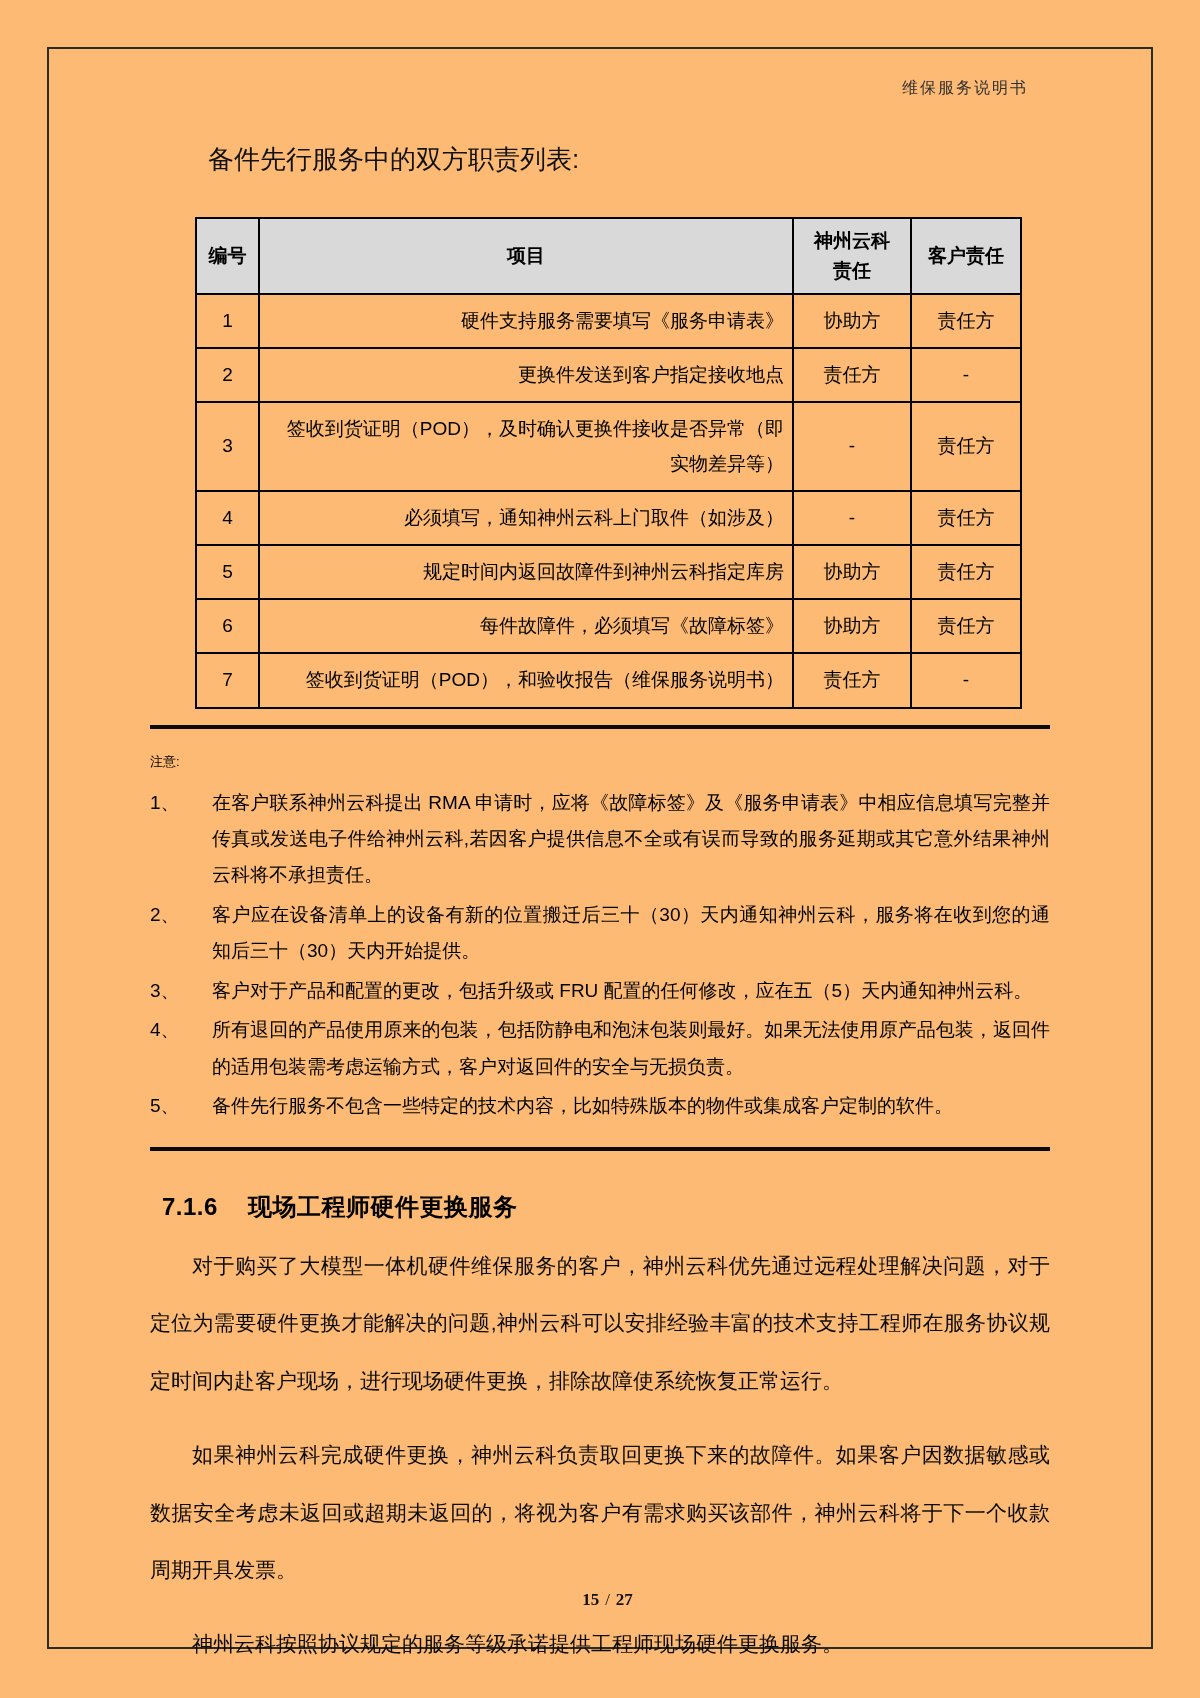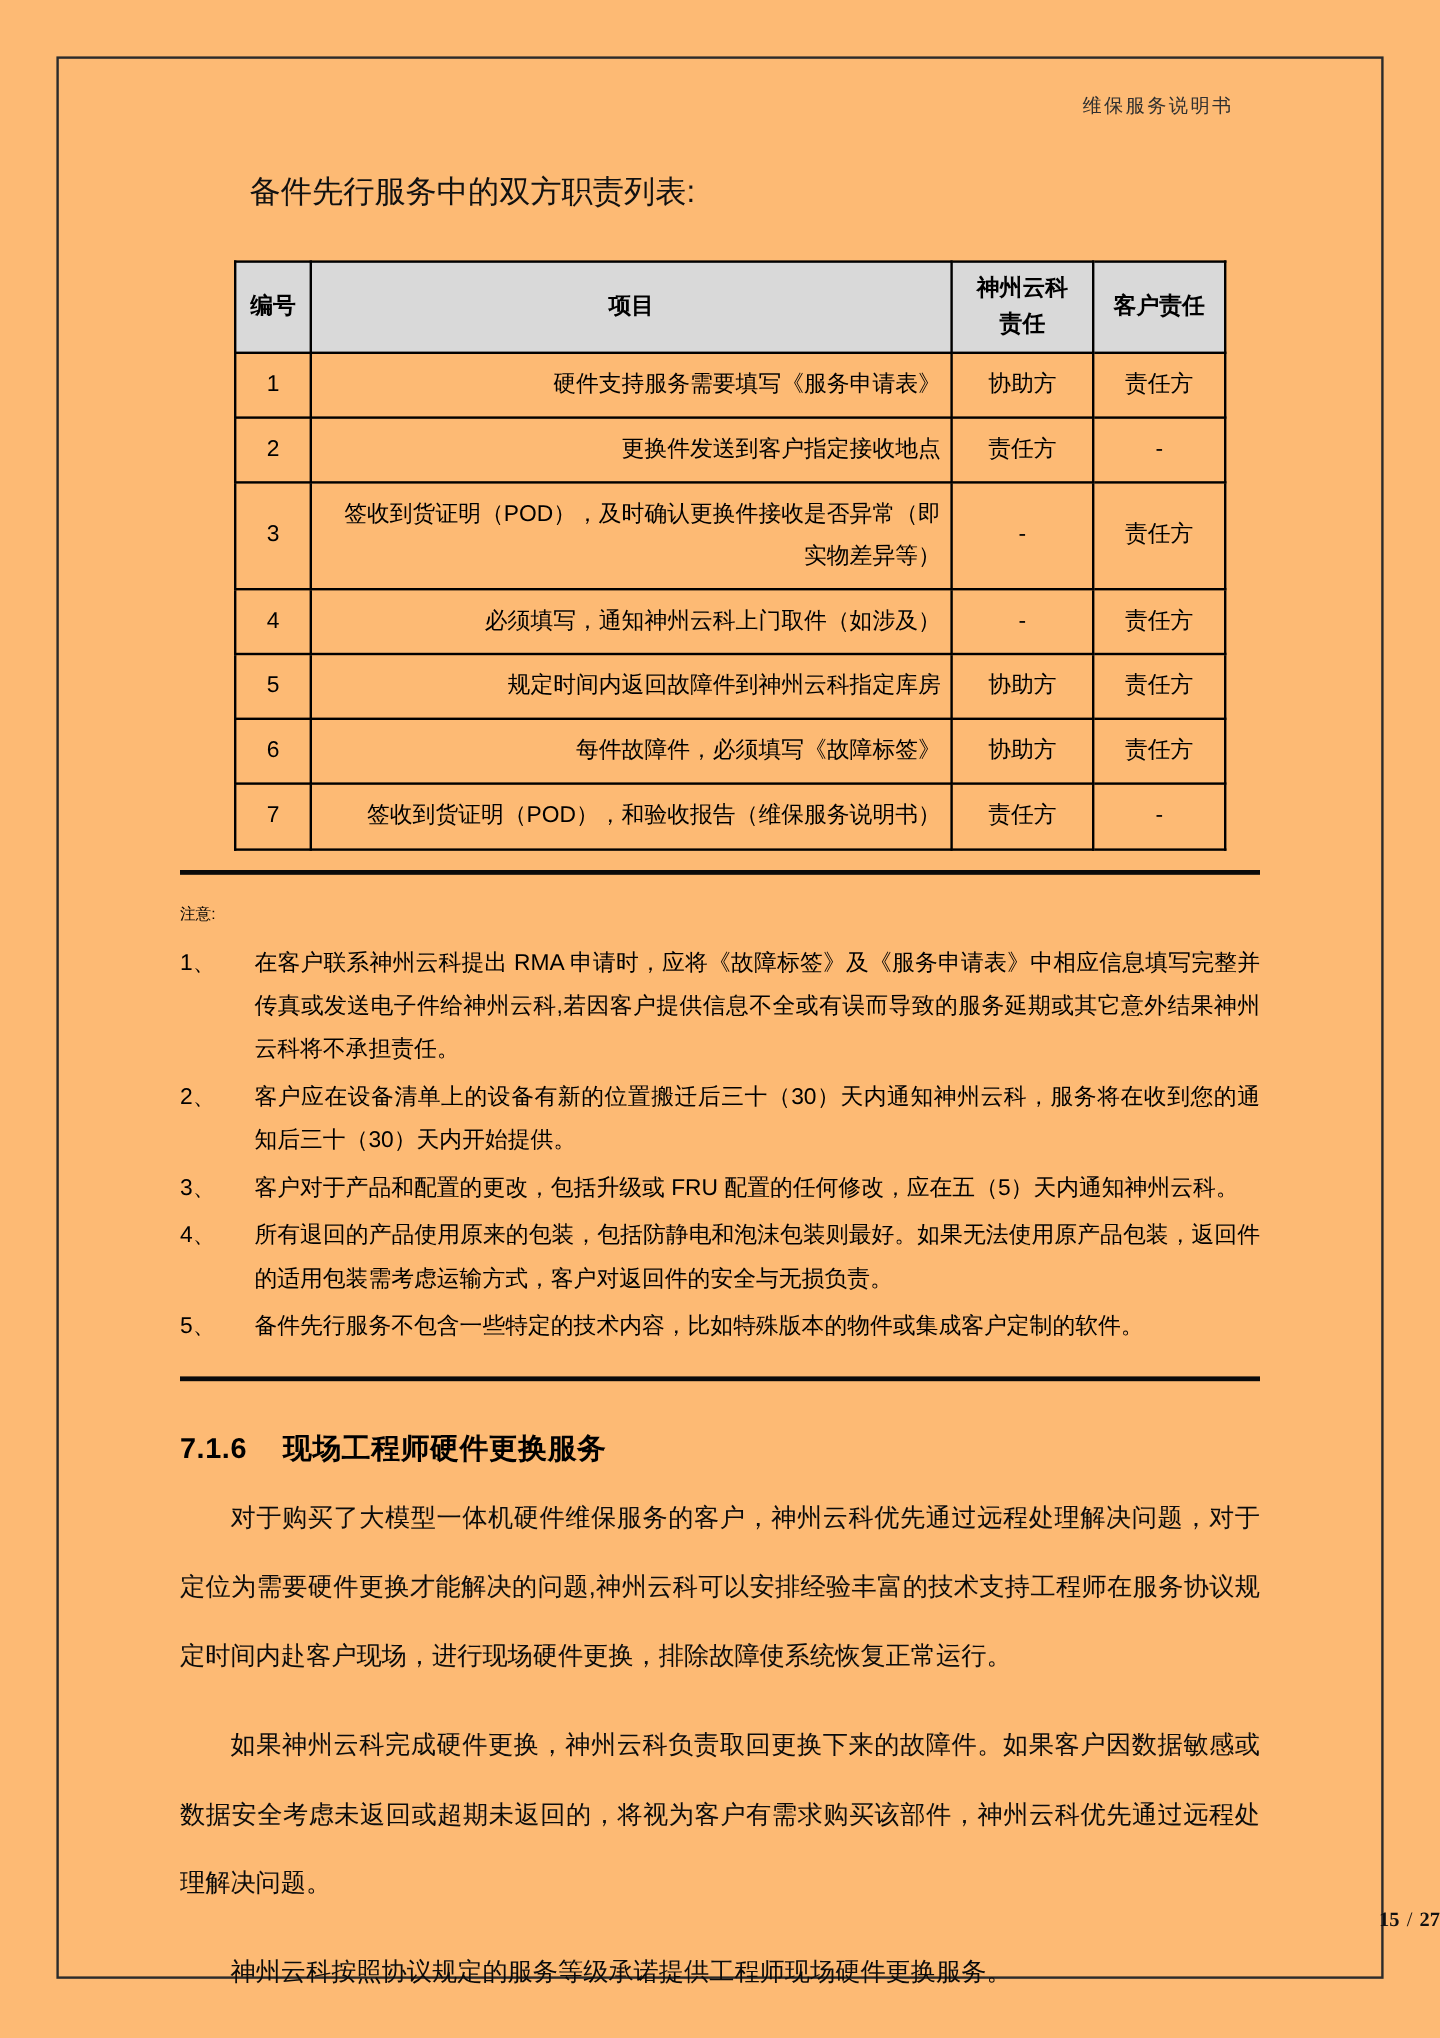--- a/index.html
+++ b/index.html
@@ -74,36 +74,36 @@
     margin-bottom:3px;
   }
   .note-num{ width:62px; flex:0 0 62px; }
   .note-text{ flex:1; text-align:justify; }
   .rule2{ height:4px;background:#0a0a0a; margin-top:22px; }
   .section-heading{
     margin-top:40px;
     font-size:24px;font-weight:bold;
     letter-spacing:0.5px;
   }
-  .section-heading .sec-num{ margin-right:30px; }
+  .section-heading .sec-num{ margin-right:30px;margin-left:12px; }
   .body-para{
     font-size:21px;
     line-height:2.75;
     text-align:justify;
     text-indent:2em;
     margin:0;
     color:#0b0b0b;
   }
   .para-group{ margin-top:14px; }
   .body-para + .body-para{ margin-top:16px; }
   .footer{
     position:absolute;
     left:0;right:0;
     bottom:88px;
-    text-align:right;
+    text-align:center;
     font-family:"Liberation Serif","DejaVu Serif",serif;
     font-size:17px;
     color:#111;
     padding-left:15px;
   }
   .footer .pg{ font-weight:bold; }
   .footer .sep{ font-weight:normal; padding:0 6px; }
 </style>
 </head>
 <body>
@@ -209,21 +209,21 @@
     </div>
 
     <div class="rule2"></div>
 
     <div class="section-heading">
       <span class="sec-num">7.1.6</span><span>现场工程师硬件更换服务</span>
     </div>
 
     <div class="para-group">
       <p class="body-para">对于购买了大模型一体机硬件维保服务的客户，神州云科优先通过远程处理解决问题，对于定位为需要硬件更换才能解决的问题,神州云科可以安排经验丰富的技术支持工程师在服务协议规定时间内赴客户现场，进行现场硬件更换，排除故障使系统恢复正常运行。</p>
-      <p class="body-para">如果神州云科完成硬件更换，神州云科负责取回更换下来的故障件。如果客户因数据敏感或数据安全考虑未返回或超期未返回的，将视为客户有需求购买该部件，神州云科优先通过远程处理解决问题。</p>
+      <p class="body-para">如果神州云科完成硬件更换，神州云科负责取回更换下来的故障件。如果客户因数据敏感或数据安全考虑未返回或超期未返回的，将视为客户有需求购买该部件，神州云科将于下一个收款周期开具发票。</p>
       <p class="body-para">神州云科按照协议规定的服务等级承诺提供工程师现场硬件更换服务。</p>
     </div>
 
   </div>
 
   <div class="footer">
     <span class="pg">15</span><span class="sep">/</span><span class="pg">27</span>
   </div>
 </div>
 

